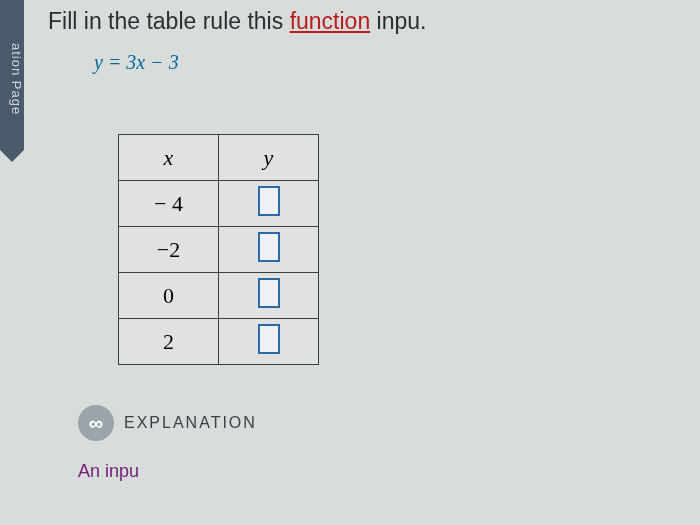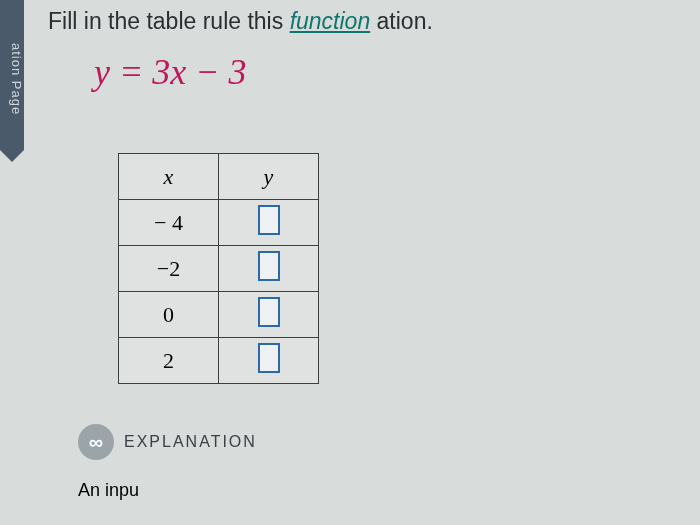--- a/index.html
+++ b/index.html
@@ -38,29 +38,28 @@
     .content {
       margin-left: 32px;
       padding: 8px 16px;
     }
     .instruction {
       font-size: 23px;
       color: #2b2f33;
       margin-bottom: 16px;
     }
     .instruction .link {
-      color: #0f766e;
+      color: #b91c1c;
       text-decoration: underline;
-      font-style: italic;
     }
     .equation {
-      font-size: 36px;
+      font-size: 20px;
       font-style: italic;
       font-family: 'Times New Roman', serif;
-      color: #be185d;
+      color: #0369a1;
       margin-left: 46px;
       margin-bottom: 60px;
     }
     .tbl {
       border-collapse: collapse;
       margin-left: 70px;
       margin-bottom: 40px;
     }
     .tbl td, .tbl th {
       border: 1px solid #3a3f44;
@@ -100,31 +99,31 @@
     .explain-label {
       font-size: 16px;
       color: #3a4045;
       letter-spacing: 2px;
       text-align: center;
     }
     .cutoff {
       margin-left: 30px;
       margin-top: 20px;
       font-size: 18px;
-      color: #000000;
+      color: #701a75;
     }
   </style>
 </head>
 <body>
 
 <div class="side-tab">ation Page</div>
 
 <div class="content">
   <div class="instruction">
-    <span>Fill in the table rule this </span><span class="link">function</span><span> ation.</span>
+    <span>Fill in the table rule this </span><span class="link">function</span><span> inpu.</span>
   </div>
 
   <div class="equation">y = 3x − 3</div>
 
   <table class="tbl">
     <tbody>
         <tr>
       <th>x</th>
       <th>y</th>
     </tr>

